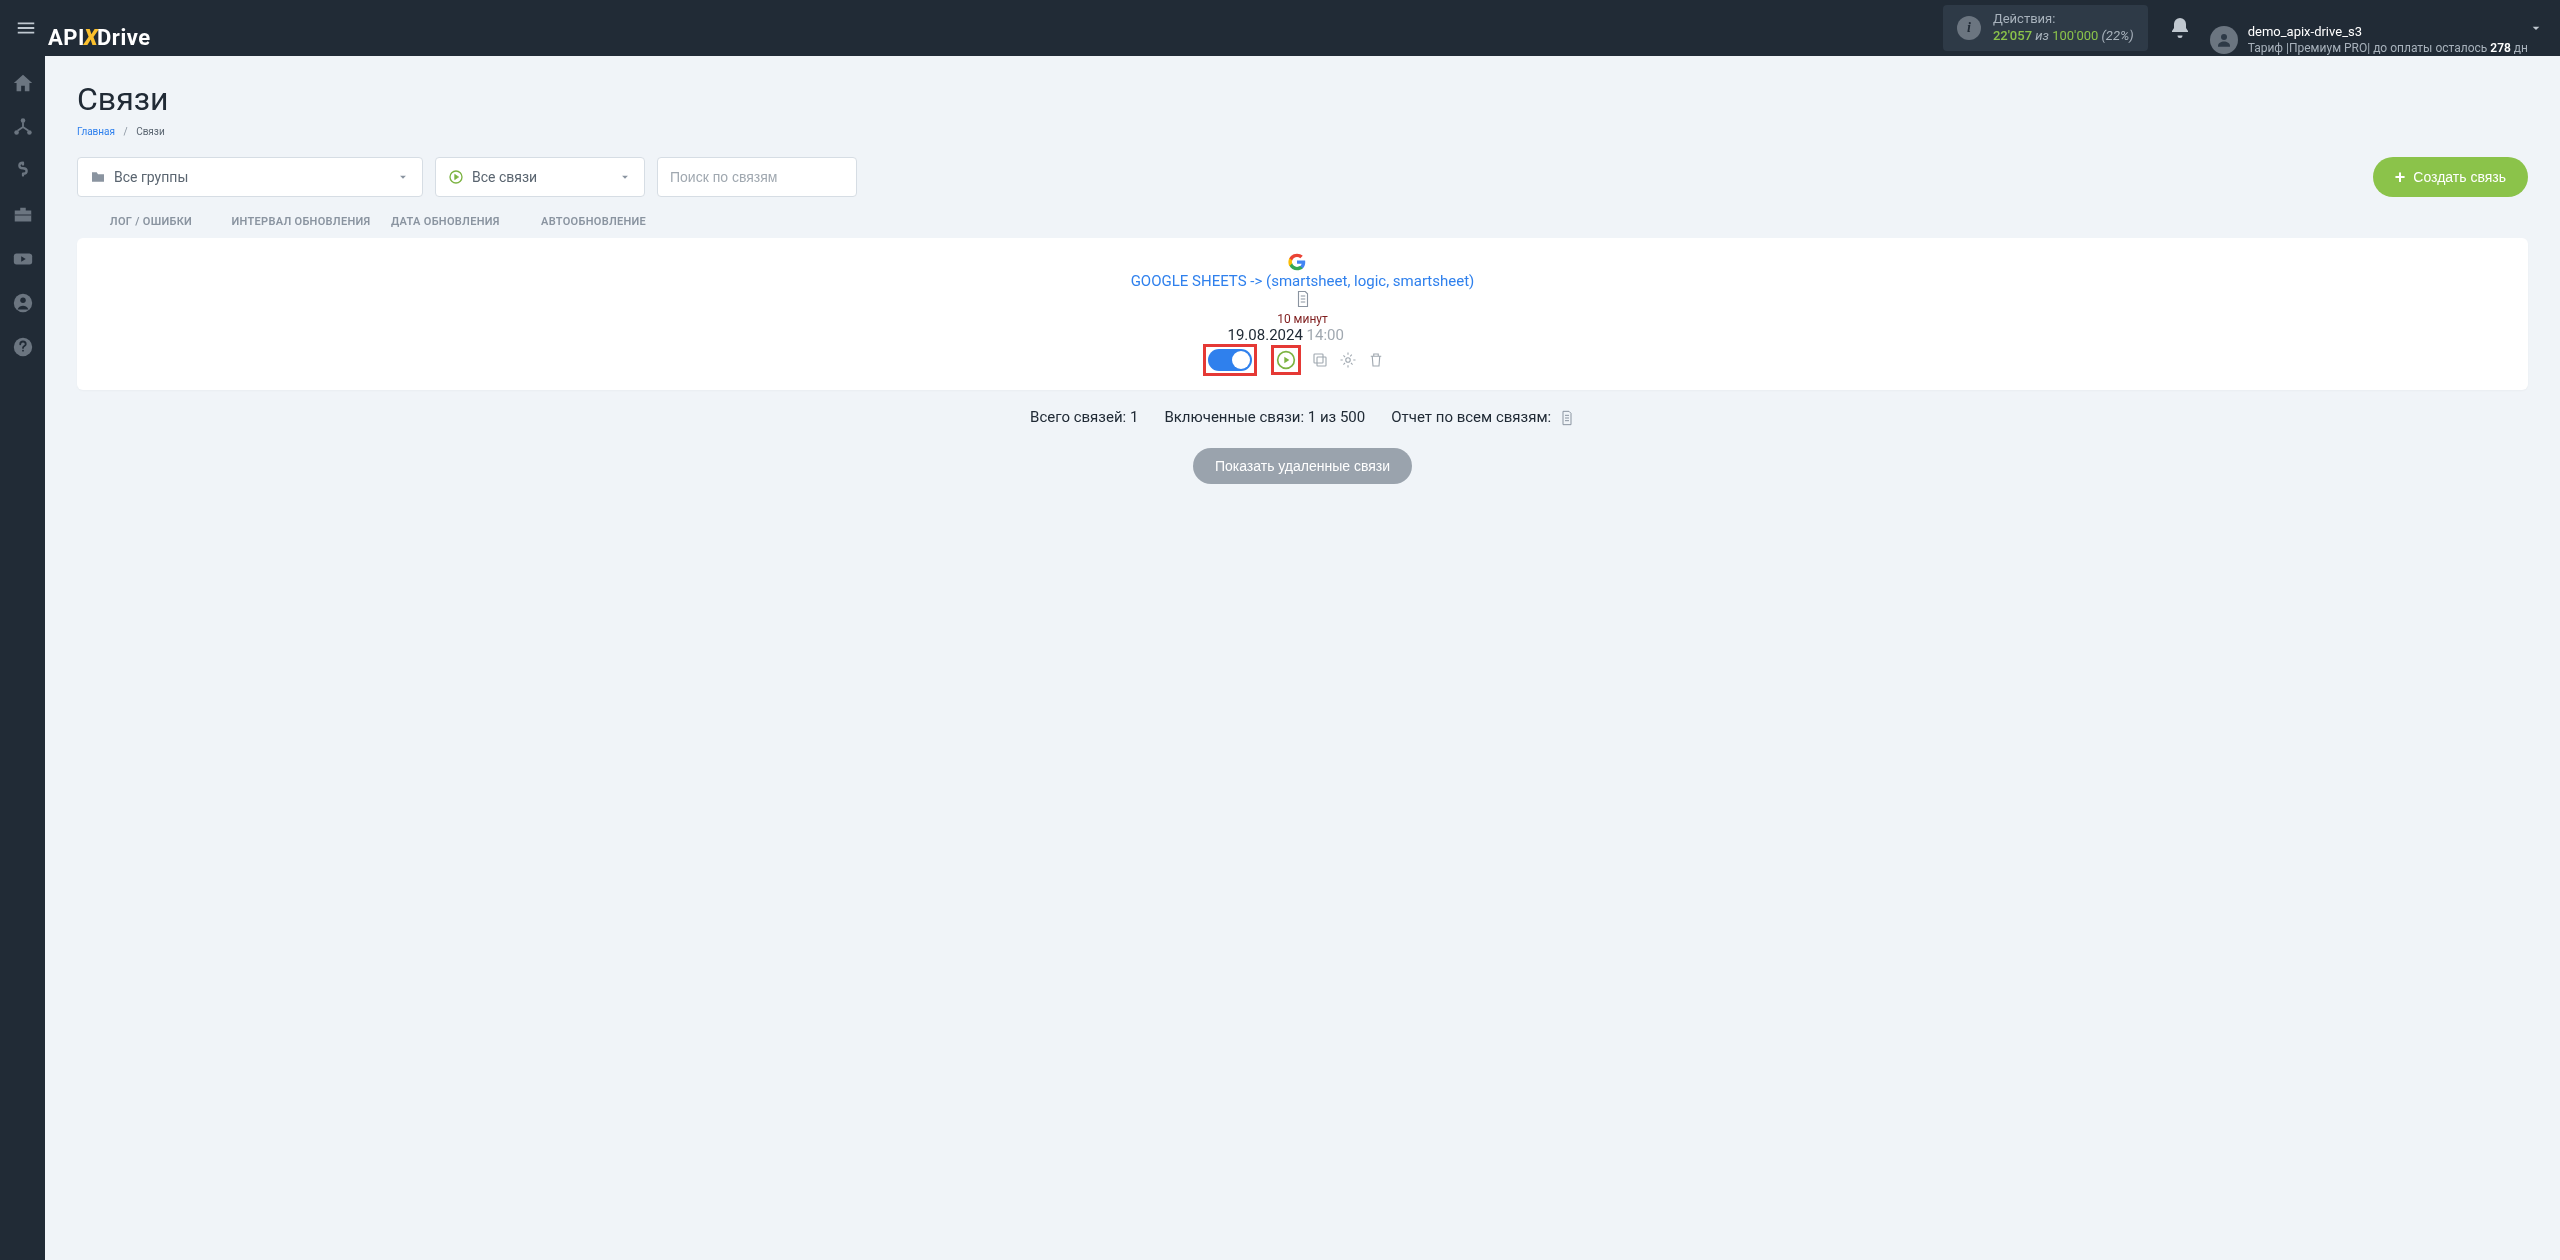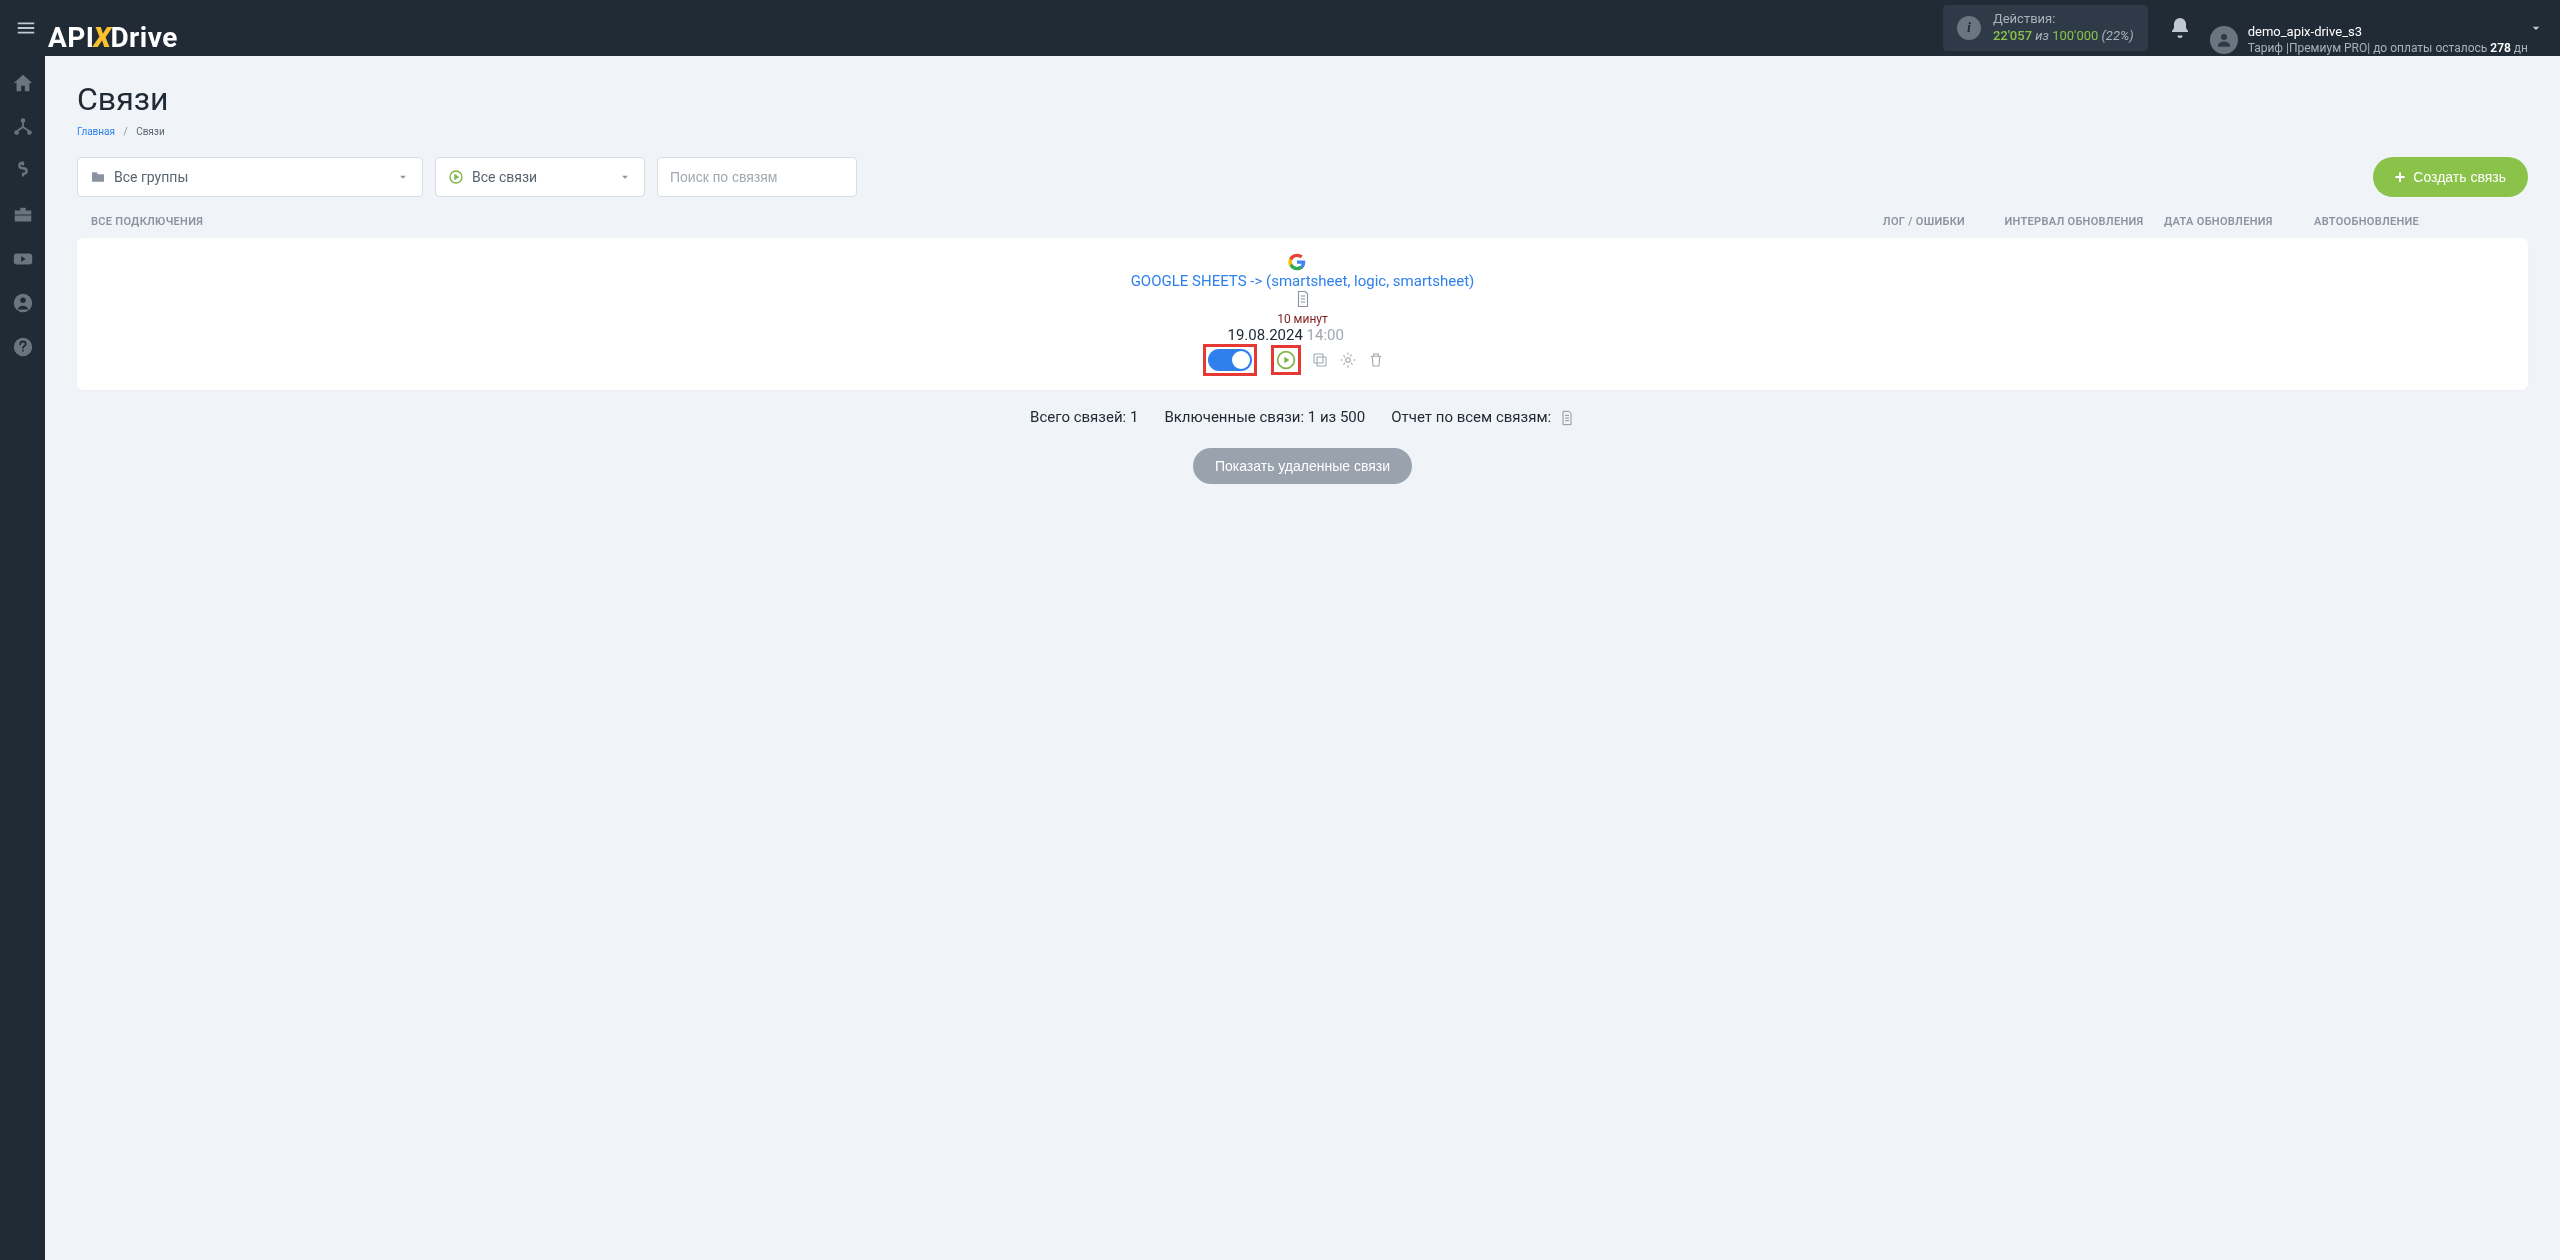--- a/index.html
+++ b/index.html
@@ -1,21 +1,21 @@
 <!DOCTYPE html>
 <html><head>
 <meta charset="utf-8">
 <style>
 * { margin: 0; padding: 0; box-sizing: border-box; }
 body { font-family: -apple-system, BlinkMacSystemFont, "Segoe UI", Roboto, Arial, sans-serif; background: #f0f4f8; color: #333; }
 
 .topbar { height: 56px; background: #212b36; display: flex; align-items: center; padding: 0 12px; color: #fff; }
 .menu-toggle { width: 28px; height: 28px; display: flex; align-items: center; justify-content: center; cursor: pointer; margin-right: 8px; }
 .menu-toggle svg { width: 22px; height: 22px; fill: #c0c8d0; }
-.logo { display: flex; align-items: center; font-size: 28px; font-weight: 700; letter-spacing: 0.5px; margin-top: 19px; }
+.logo { display: flex; align-items: center; font-size: 22px; font-weight: 700; letter-spacing: 0.5px; margin-top: 19px; }
 .logo .api { color: #fff; }
 .logo .x { color: #fbc02d; font-weight: 900; font-style: italic; margin: 0 -1px; }
 .logo .drive { color: #fff; }
 .topbar-spacer { flex: 1; }
 .actions-box { background: #2e3a47; border-radius: 4px; padding: 6px 14px; display: flex; align-items: center; gap: 12px; margin-right: 20px; }
 .info-circle { width: 24px; height: 24px; border-radius: 50%; background: #6b7580; display: flex; align-items: center; justify-content: center; font-weight: 700; font-size: 14px; color: #212b36; font-style: italic; font-family: Georgia, serif; }
 .actions-text { font-size: 13px; line-height: 1.3; }
 .actions-text .label { color: #a8b2bc; }
 .actions-text .count1 { color: #8bc34a; font-weight: 500; }
 .actions-text .iz { color: #a8b2bc; font-style: italic; }
@@ -199,21 +199,20 @@
       </div>
       <input class="search-input" placeholder="Поиск по связям" style="">
       <div class="filters-spacer"></div>
       <button class="create-btn">
         <span class="plus">+</span>
         <span>Создать связь</span>
       </button>
     </div>
 
     <div class="table-header">
-      <div class="col-name">ВСЕ ПОДКЛЮЧЕНИЯ</div>
       <div class="col-log">ЛОГ / ОШИБКИ</div>
       <div class="col-interval">ИНТЕРВАЛ ОБНОВЛЕНИЯ</div>
       <div class="col-date">ДАТА ОБНОВЛЕНИЯ</div>
       <div class="col-auto">АВТООБНОВЛЕНИЕ</div>
     </div>
 
     <div class="connection-row">
       <div class="conn-icon">
         <svg viewBox="0 0 24 24" width="18" height="18">
             <path fill="#4285F4" d="M23 12.2c0-.8-.1-1.5-.2-2.2H12v4.3h6.2c-.3 1.4-1.1 2.6-2.3 3.4v2.8h3.7c2.2-2 3.4-5 3.4-8.3z"></path>

